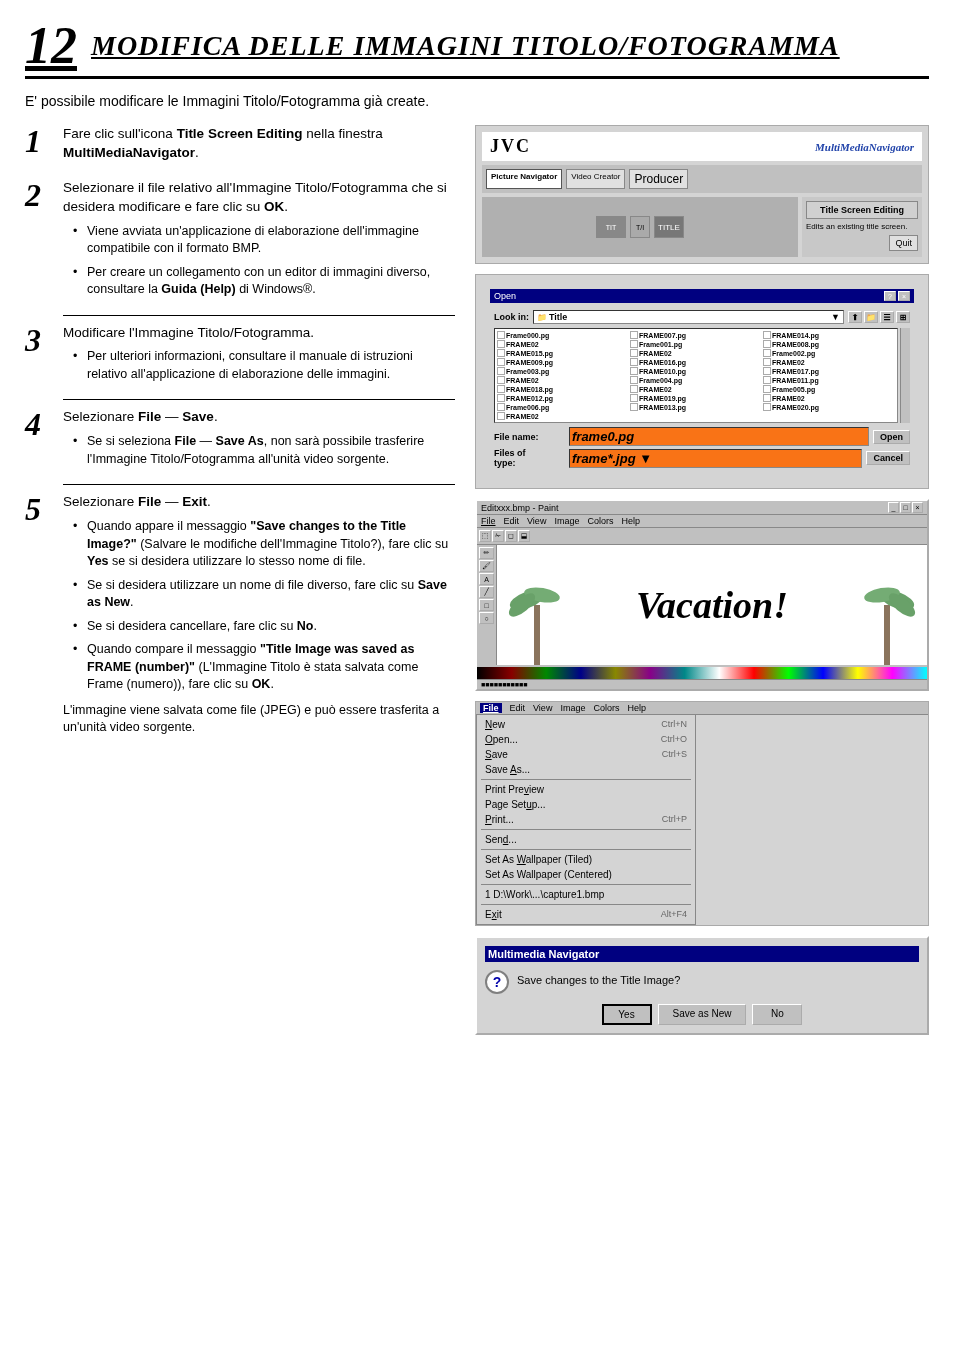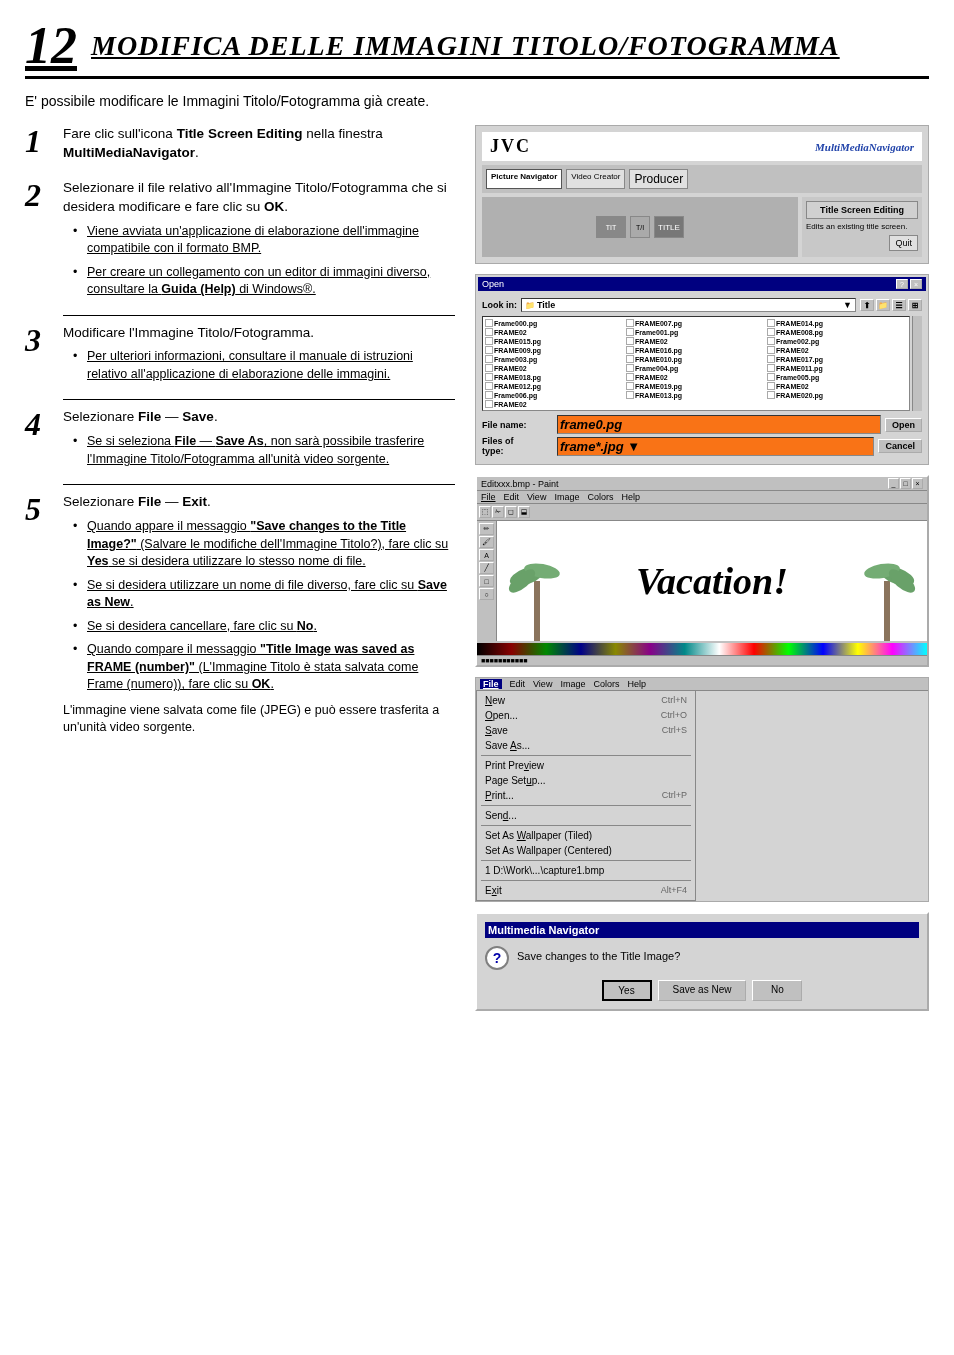--- a/index.html
+++ b/index.html
@@ -87,21 +87,20 @@
     .bullet-list {
       list-style: none;
       padding-left: 10px;
     }
     .bullet-list li {
       position: relative;
       padding-left: 14px;
       margin-bottom: 6px;
       font-size: 12.5px;
       line-height: 1.4;
-      text-decoration: underline;
     }
     .bullet-list li::before {
       content: "•";
       position: absolute;
       left: 0;
     }
     .bullet-list li strong { font-weight: bold; }
 
     .divider-line {
       border: none;
@@ -198,21 +197,21 @@
       border: 1px solid #888;
       padding: 2px 5px;
       font-size: 9px;
       text-align: right;
       float: right;
     }
 
     
     .open-dialog {
       background: #d4d4d4;
-      padding: 2px;
+      padding: 14px;
       font-size: 9px;
     }
     .dialog-titlebar {
       background: #000080;
       color: #fff;
       font-size: 9px;
       padding: 2px 4px;
       display: flex;
       justify-content: space-between;
       align-items: center;

